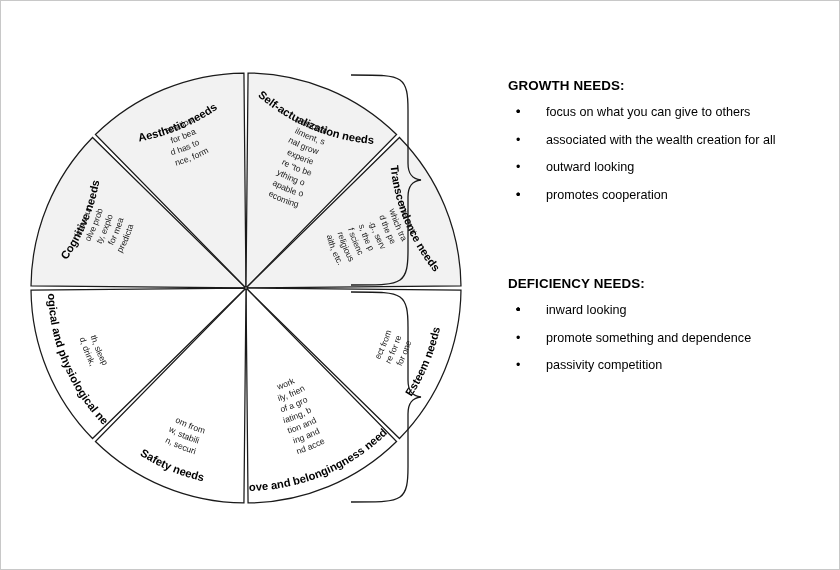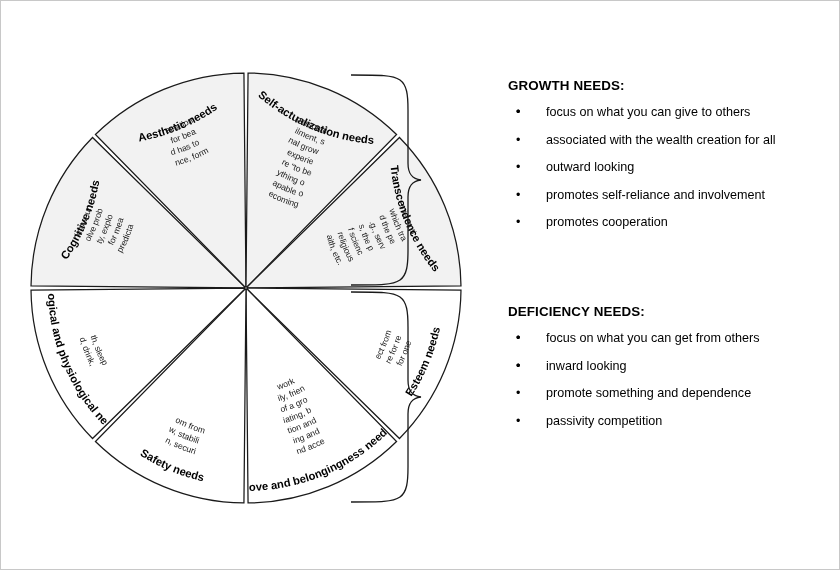--- a/index.html
+++ b/index.html
@@ -61,21 +61,21 @@
     top: 0;
     width: 340px;
     height: 482px;
   }
   .panel {
     position: absolute;
     left: 8px;
     width: 330px;
   }
   #panel-growth { top: 78px; }
-  #panel-deficiency { top: 304px; }
+  #panel-deficiency { top: 276px; }
   .panel-heading {
     font-size: 13.4px;
     font-weight: bold;
     letter-spacing: 0.1px;
     margin: 0 0 11px 0;
     color: #000000;
   }
   .bullet-list {
     list-style: none;
     margin: 0;
@@ -267,30 +267,30 @@
 
 <div id="panels">
 
   <div class="panel" id="panel-growth">
     <div class="panel-heading">GROWTH NEEDS:</div>
     <ul class="bullet-list" id="growth-bullets">
         <li class="bullet-item"><span class="bullet-dot">•</span></li>
         <li class="bullet-item"><span class="bullet-dot">•</span><span>focus on what you can give to others</span></li>
         <li class="bullet-item"><span class="bullet-dot">•</span><span>associated with the wealth creation for all</span></li>
         <li class="bullet-item"><span class="bullet-dot">•</span><span>outward looking</span></li>
-        <li class="bullet-item"><span class="bullet-dot">•</span><span>promotes self-reliance and involvement</span></li>
+        <li class="bullet-item"><span class="bullet-dot">•</span></li>
         <li class="bullet-item"><span class="bullet-dot">•</span><span>promotes cooperation</span></li>
       </ul>
   </div>
 
   <div class="panel" id="panel-deficiency">
     <div class="panel-heading">DEFICIENCY NEEDS:</div>
     <ul class="bullet-list" id="deficiency-bullets">
         <li class="bullet-item"><span class="bullet-dot">•</span></li>
-        <li class="bullet-item"><span class="bullet-dot">•</span><span>focus on what you can get from others</span></li>
+        <li class="bullet-item"><span class="bullet-dot">•</span></li>
         <li class="bullet-item"><span class="bullet-dot">•</span></li>
         <li class="bullet-item"><span class="bullet-dot">•</span><span>inward looking</span></li>
         <li class="bullet-item"><span class="bullet-dot">•</span><span>promote something and dependence</span></li>
         <li class="bullet-item"><span class="bullet-dot">•</span><span>passivity competition</span></li>
       </ul>
   </div>
 
 </div>
 
 </body></html>

